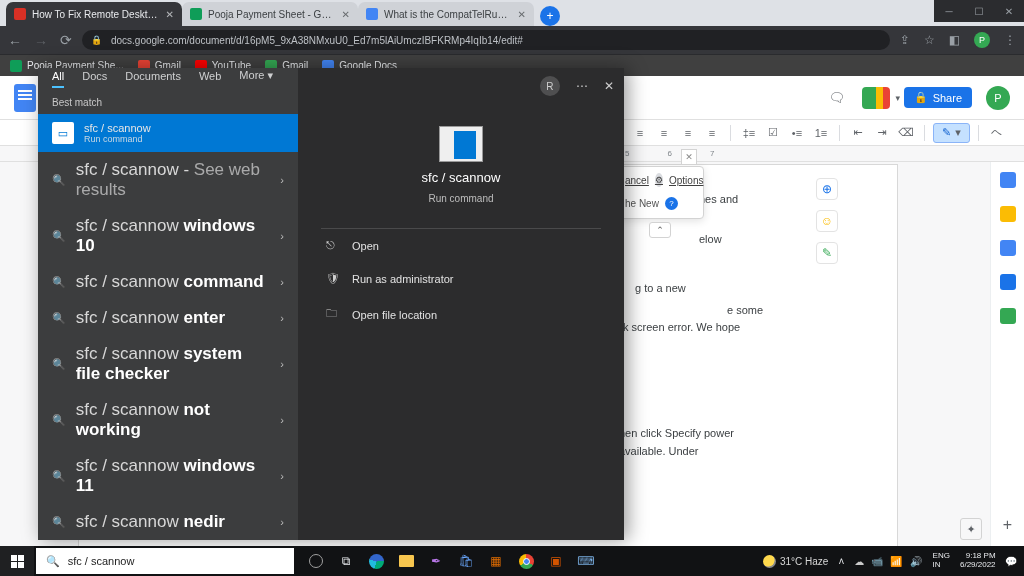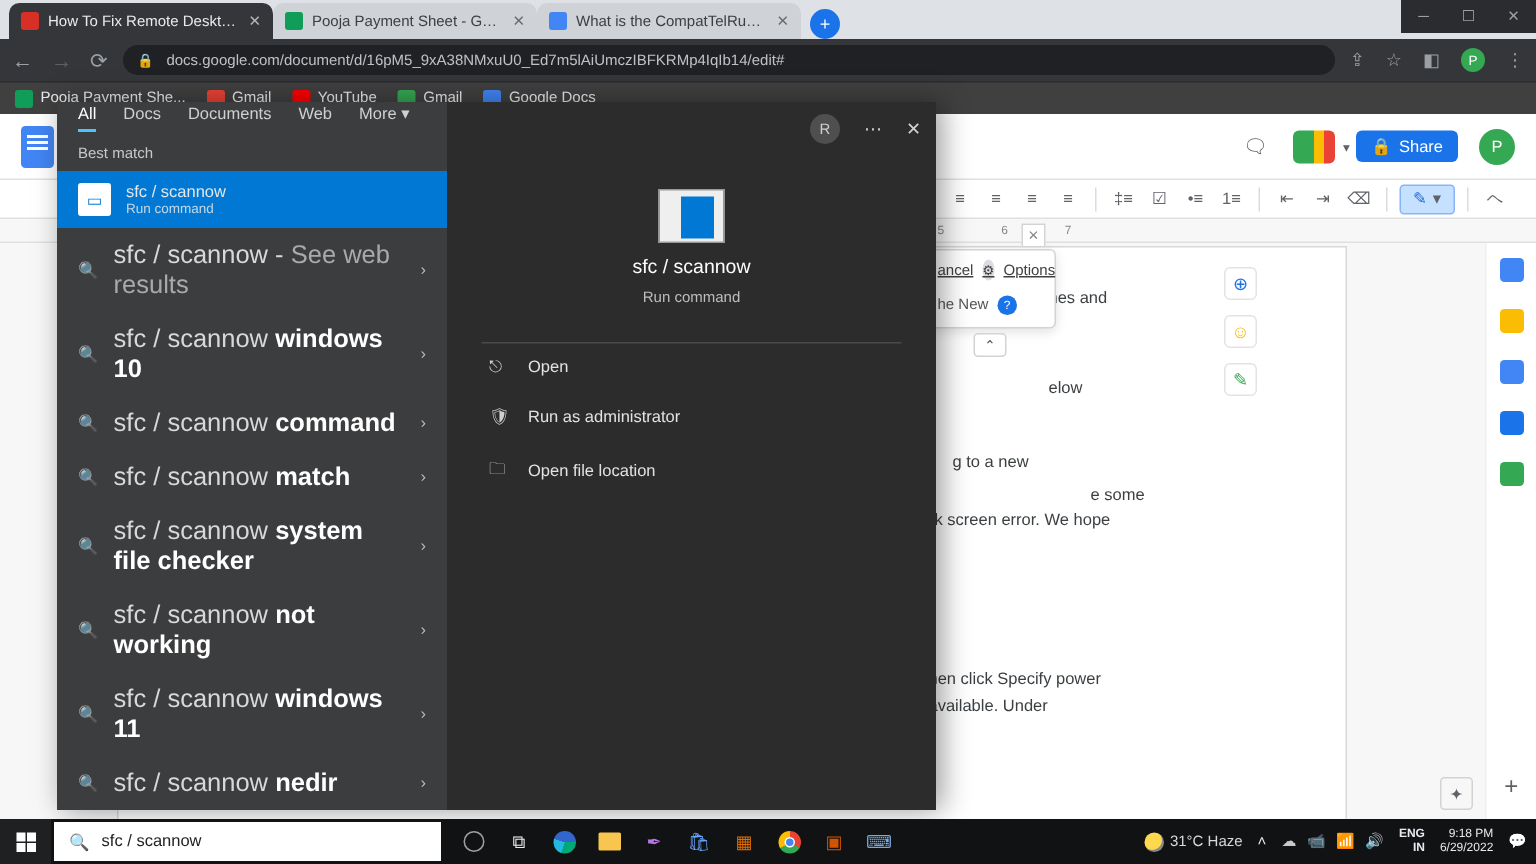--- a/index.html
+++ b/index.html
@@ -123,21 +123,21 @@
 .tb-icons { display: flex; align-items: center; gap: 6px; margin-left: 10px; }
 .tb-icons .ti { width: 24px; height: 24px; display: flex; align-items: center; justify-content: center; font-size: 12px; }
 .ti-circle { border: 1.5px solid #a0a0a0; border-radius: 50%; width: 14px; height: 14px; }
 .ti-edge { width: 15px; height: 15px; border-radius: 50%; background: conic-gradient(#36c 0 25%, #0a7 0 55%, #2bd 0 80%, #36c 0); }
 .ti-folder { width: 15px; height: 12px; background: #f8c64f; border-radius: 1px; }
 .ti-chrome { width: 15px; height: 15px; border-radius: 50%; background: conic-gradient(#ea4335 0 33%, #34a853 0 66%, #fbbc04 0); position: relative; }
 .ti-chrome::after { content: ""; position: absolute; inset: 4px; background: #4285f4; border-radius: 50%; border: 1px solid #fff; }
 .sys { margin-left: auto; display: flex; align-items: center; gap: 10px; padding-right: 6px; }
 .weather { display: flex; align-items: center; gap: 4px; font-size: 10px; color: #d8d8d8; }
 .sun { width: 13px; height: 13px; border-radius: 50%; background: radial-gradient(circle at 40% 40%, #ffd94d 0 55%, #8a8a8a 60%); }
-.lang { text-align: right; font-size: 8px; line-height: 1.1; font-weight: bold; }
+.lang { text-align: left; font-size: 8px; line-height: 1.1; }
 .clock { text-align: right; font-size: 8px; line-height: 1.1; }
 .tray { display: flex; gap: 7px; font-size: 10px; color: #c9c9c9; }
 </style>
 </head>
 <body>
 
 <div class="chrome">
 
   <div class="tabstrip">
     <div class="tab active">
@@ -247,21 +247,21 @@
 
     <div class="ruler">
       <span>5</span>
       <span>6</span>
       <span>7</span>
     </div>
 
     <div class="canvas">
       <div class="page">
         <div class="frag" style="margin-left:576px">nes and</div>
-        <div class="frag" style="margin-left:576px;margin-top:42px">elow</div>
+        <div class="frag" style="margin-left:576px;margin-top:22px">elow</div>
         <div class="frag" style="margin-left:512px;margin-top:32px">g to a new</div>
         <div class="frag" style="margin-left:604px;margin-top:4px">e some</div>
         <div class="frag" style="margin-left:500px">k screen error. We hope</div>
         <div class="frag" style="margin-left:496px;margin-top:88px">nen click Specify power</div>
         <div class="frag" style="margin-left:496px">available. Under</div>
       </div>
     </div>
 
     <div class="popover">
       <div class="close">✕</div>
@@ -328,21 +328,21 @@
           <span class="txt">sfc / scannow <b>windows 10</b></span>
           <span class="arrow">›</span>
         </div>
         <div class="web-item">
           <span class="mag">🔍</span>
           <span class="txt">sfc / scannow <b>command</b></span>
           <span class="arrow">›</span>
         </div>
         <div class="web-item">
           <span class="mag">🔍</span>
-          <span class="txt">sfc / scannow <b>match</b></span>
+          <span class="txt">sfc / scannow <b>enter</b></span>
           <span class="arrow">›</span>
         </div>
         <div class="web-item">
           <span class="mag">🔍</span>
           <span class="txt">sfc / scannow <b>system file checker</b></span>
           <span class="arrow">›</span>
         </div>
         <div class="web-item">
           <span class="mag">🔍</span>
           <span class="txt">sfc / scannow <b>not working</b></span>

